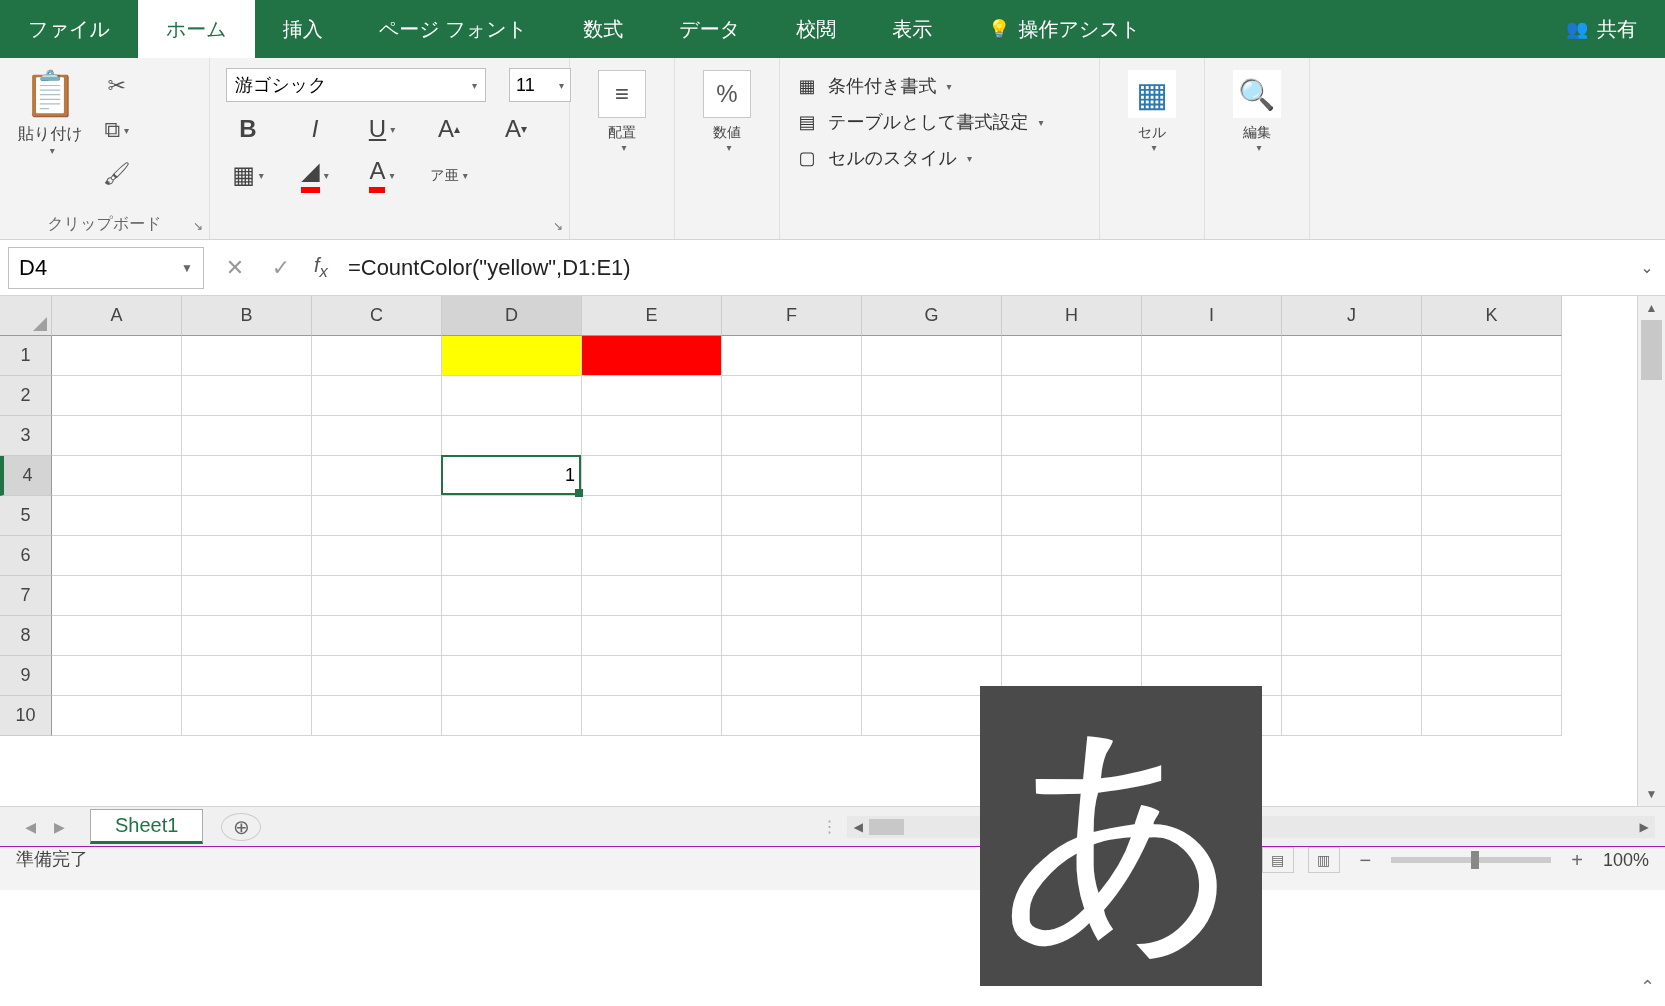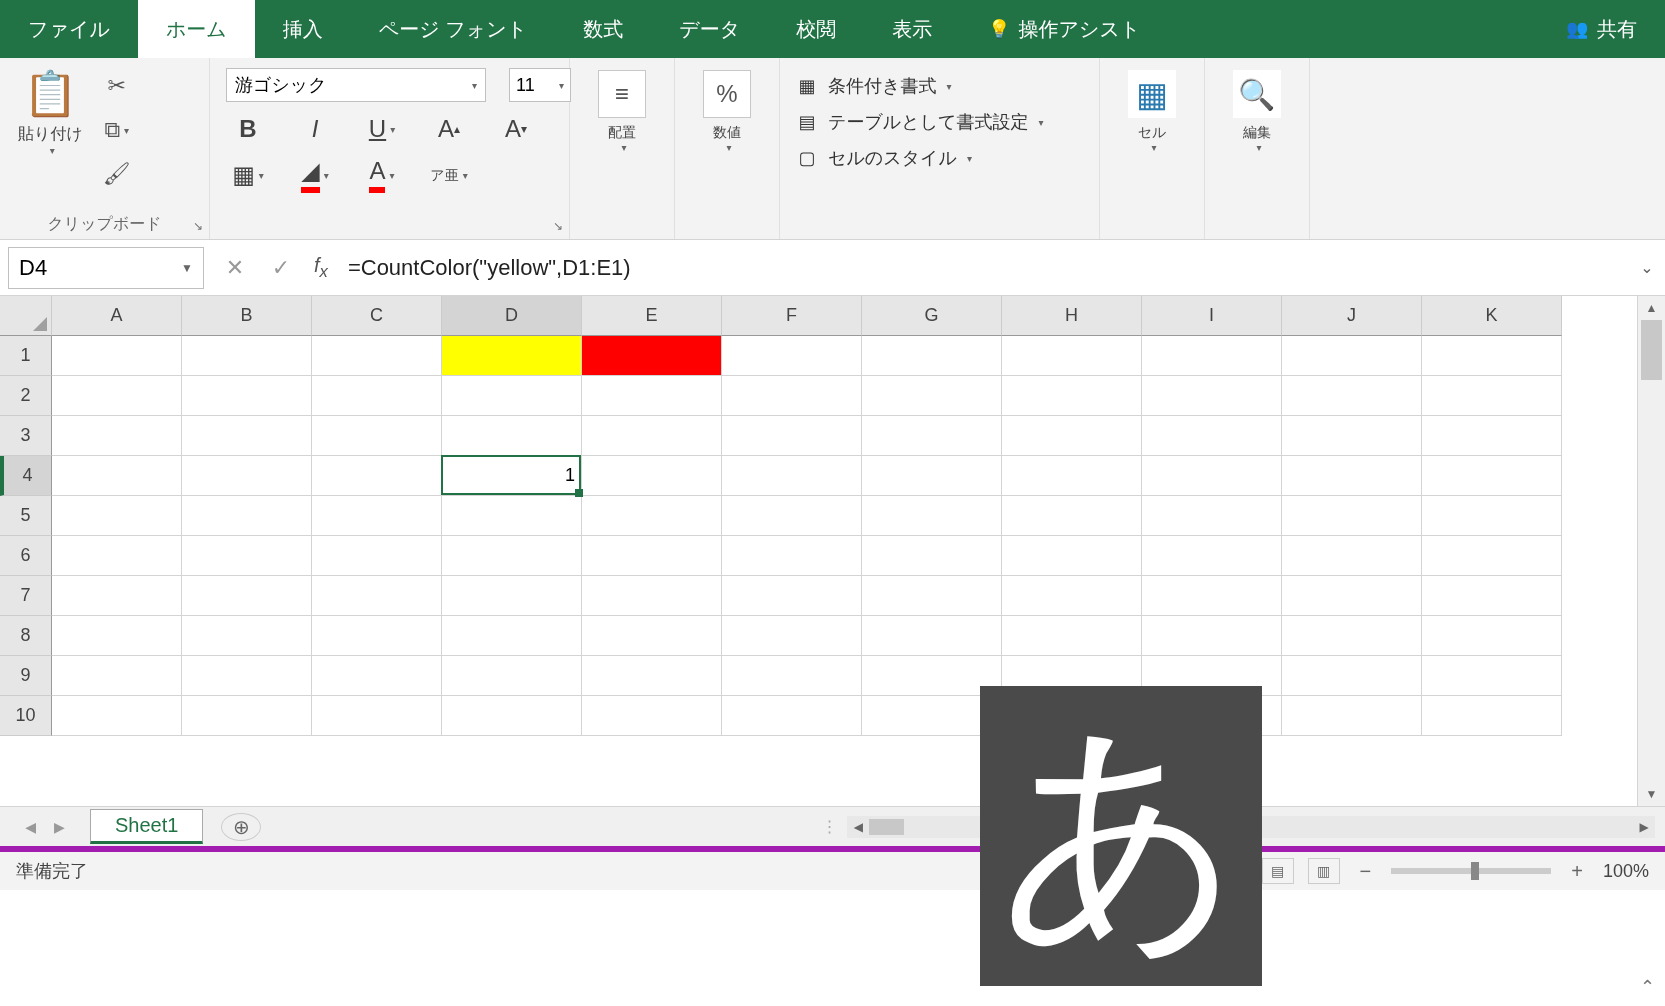--- a/index.html
+++ b/index.html
@@ -85,21 +85,21 @@
 .sheet-nav span { cursor:pointer; }
 .sheet-tab { background:#fff; border:1px solid #aaa; border-bottom:3px solid #217346; padding: 4px 24px; font-size:20px; color:#217346; cursor:pointer;}
 .add-sheet { width:40px; height:28px; margin-left:18px; display:flex; align-items:center; justify-content:center; color:#666; font-size:20px; border:1px solid #ccc; border-radius:50%; cursor:pointer;}
 .hsplit { margin-left: 560px; color:#aaa; cursor:pointer;}
 .hscroll { flex:1; margin: 0 10px; height:22px; background:#e8e8e8; position:relative; display:flex; align-items:center;}
 .hscroll .arrow { width:22px; text-align:center; font-size:12px; color:#666; cursor:pointer;}
 .hscroll .thumb { position:absolute; left:22px; width:35px; top:3px; bottom:3px; background:#c8c8c8; cursor:pointer;}
 .hscroll .arrow.right { margin-left:auto; }
 
 
-.status-bar { height: 44px; background:#f3f3f3; border-top:6px solid #a21caf; display:flex; align-items:center; padding: 0 16px; font-size:18px; color:#444;}
+.status-bar { height: 44px; background:#f3f3f3; border-top:1px solid #a21caf; display:flex; align-items:flex-start; padding: 0 16px; font-size:18px; color:#444;}
 .status-right { margin-left:auto; display:flex; align-items:center; gap:14px;}
 .view-btn { width:32px; height:26px; border:1px solid #ccc; display:flex; align-items:center; justify-content:center; font-size:14px; color:#666; cursor:pointer;}
 .zoom-slider { width:160px; height:6px; background:#ccc; position:relative; cursor:pointer;}
 .zoom-slider .zthumb { position:absolute; left:50%; top:-6px; width:8px; height:18px; background:#888;}
 .zoom-btn { font-size:20px; color:#666; cursor:pointer; padding:0 6px;}
 
 
 .ime { position:absolute; left: 980px; top: 686px; width: 282px; height: 300px; background: #4a4a4a; color:#fff; display:flex; align-items:center; justify-content:center; font-size: 240px; font-family: "游明朝", serif; }
 </style>
 </head>

